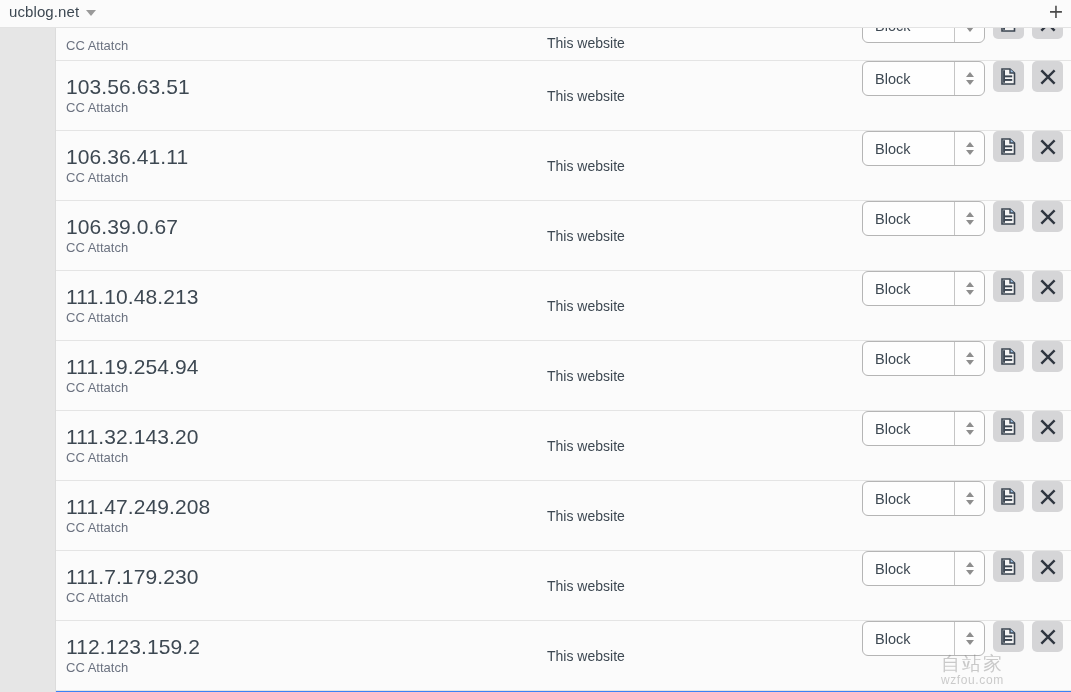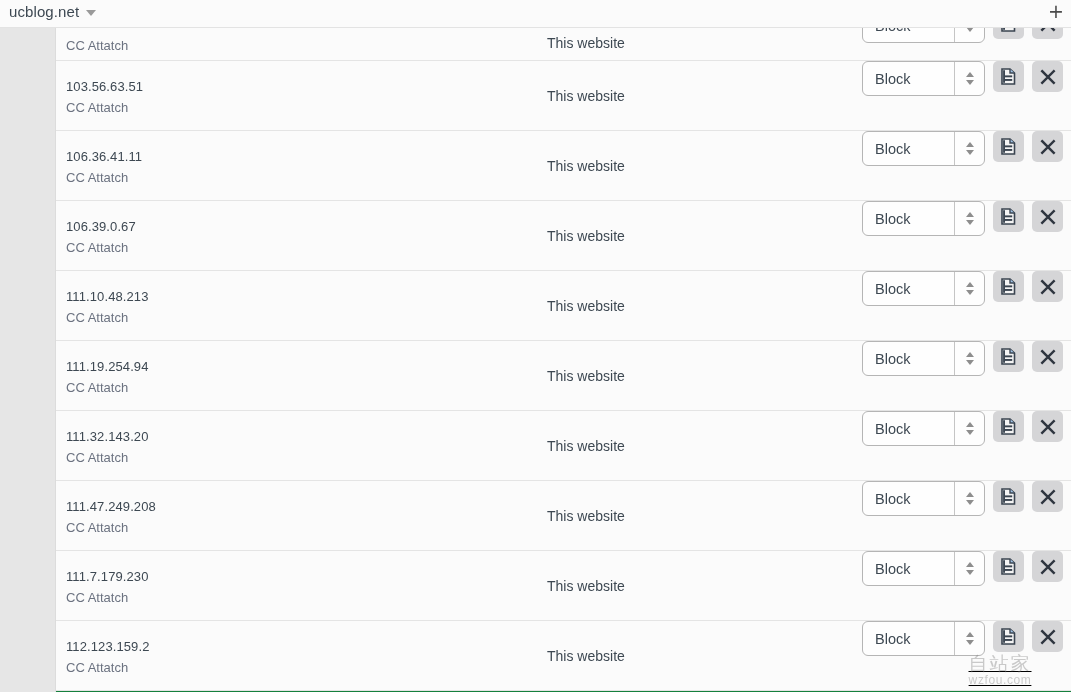--- a/index.html
+++ b/index.html
@@ -71,21 +71,21 @@
     width: 55px;
     height: 664px;
     background: #e6e6e6;
   }
 
   .table-panel {
     position: absolute;
     left: 55px; top: 0;
     width: 1016px;
     height: 664px;
-    background: #15803d;
+    background: #3b82f6;
     border-left: 1px solid #dcdcdc;
     box-sizing: border-box;
     overflow: hidden;
   }
 
   
   .row {
     position: relative;
     height: 70px;
     border-bottom: 1px solid #e4e4e4;
@@ -107,21 +107,21 @@
     position: absolute;
     left: 10px;
     top: 0;
     height: 70px;
     display: flex;
     flex-direction: column;
     justify-content: center;
     gap: 4px;
   }
   .ip-addr {
-    font-size: 13px;
+    font-size: 21px;
     color: #3d4852;
     line-height: 18px;
     letter-spacing: 0.1px;
   }
   .ip-note {
     font-size: 13px;
     color: #6b7280;
     line-height: 15px;
   }
 
@@ -203,25 +203,23 @@
     flex: none;
   }
   .icon-btn svg { display: block; }
 
   
   .watermark {
     position: absolute;
     right: 12px;
     bottom: 4px;
     width: 118px;
-    text-align: center;
     pointer-events: none;
     user-select: none;
     z-index: 40;
-    text-decoration: underline;
   }
   .wm-cn {
     font-size: 19px;
     color: rgba(120,120,120,0.38);
     letter-spacing: 2px;
     line-height: 20px;
     font-family: "DejaVu Sans", sans-serif;
   }
   .wm-url {
     font-size: 12px;

